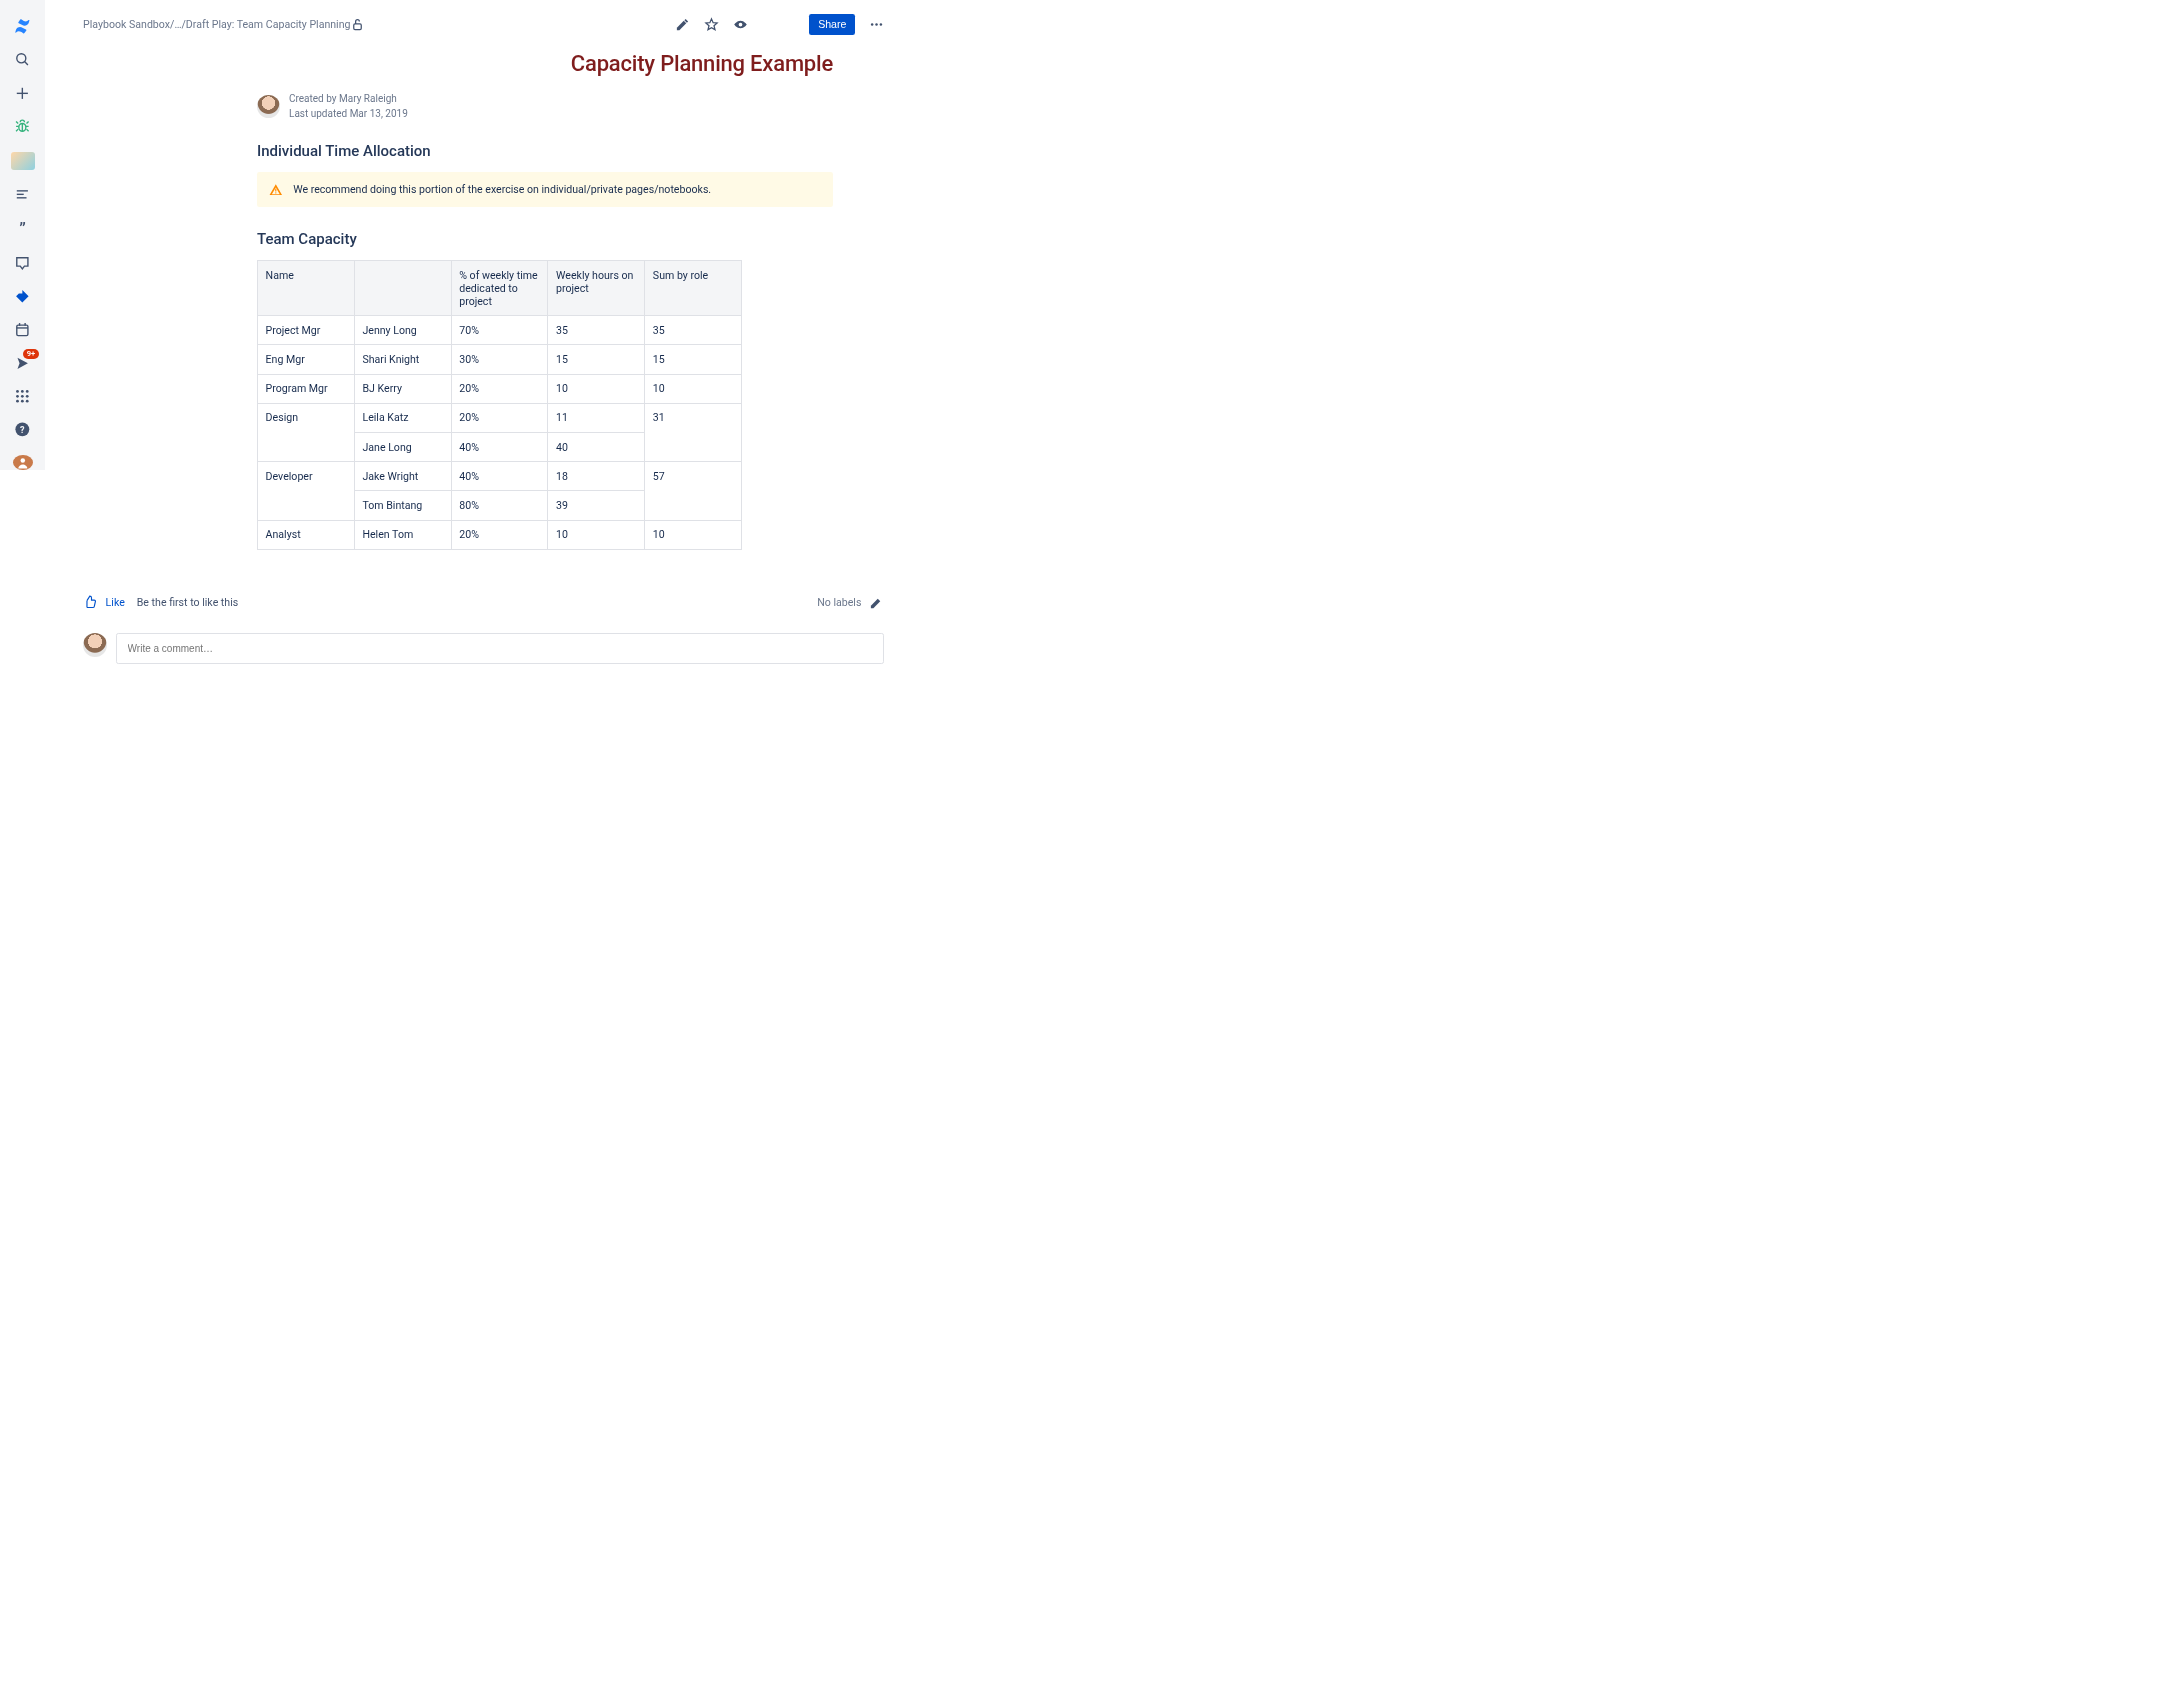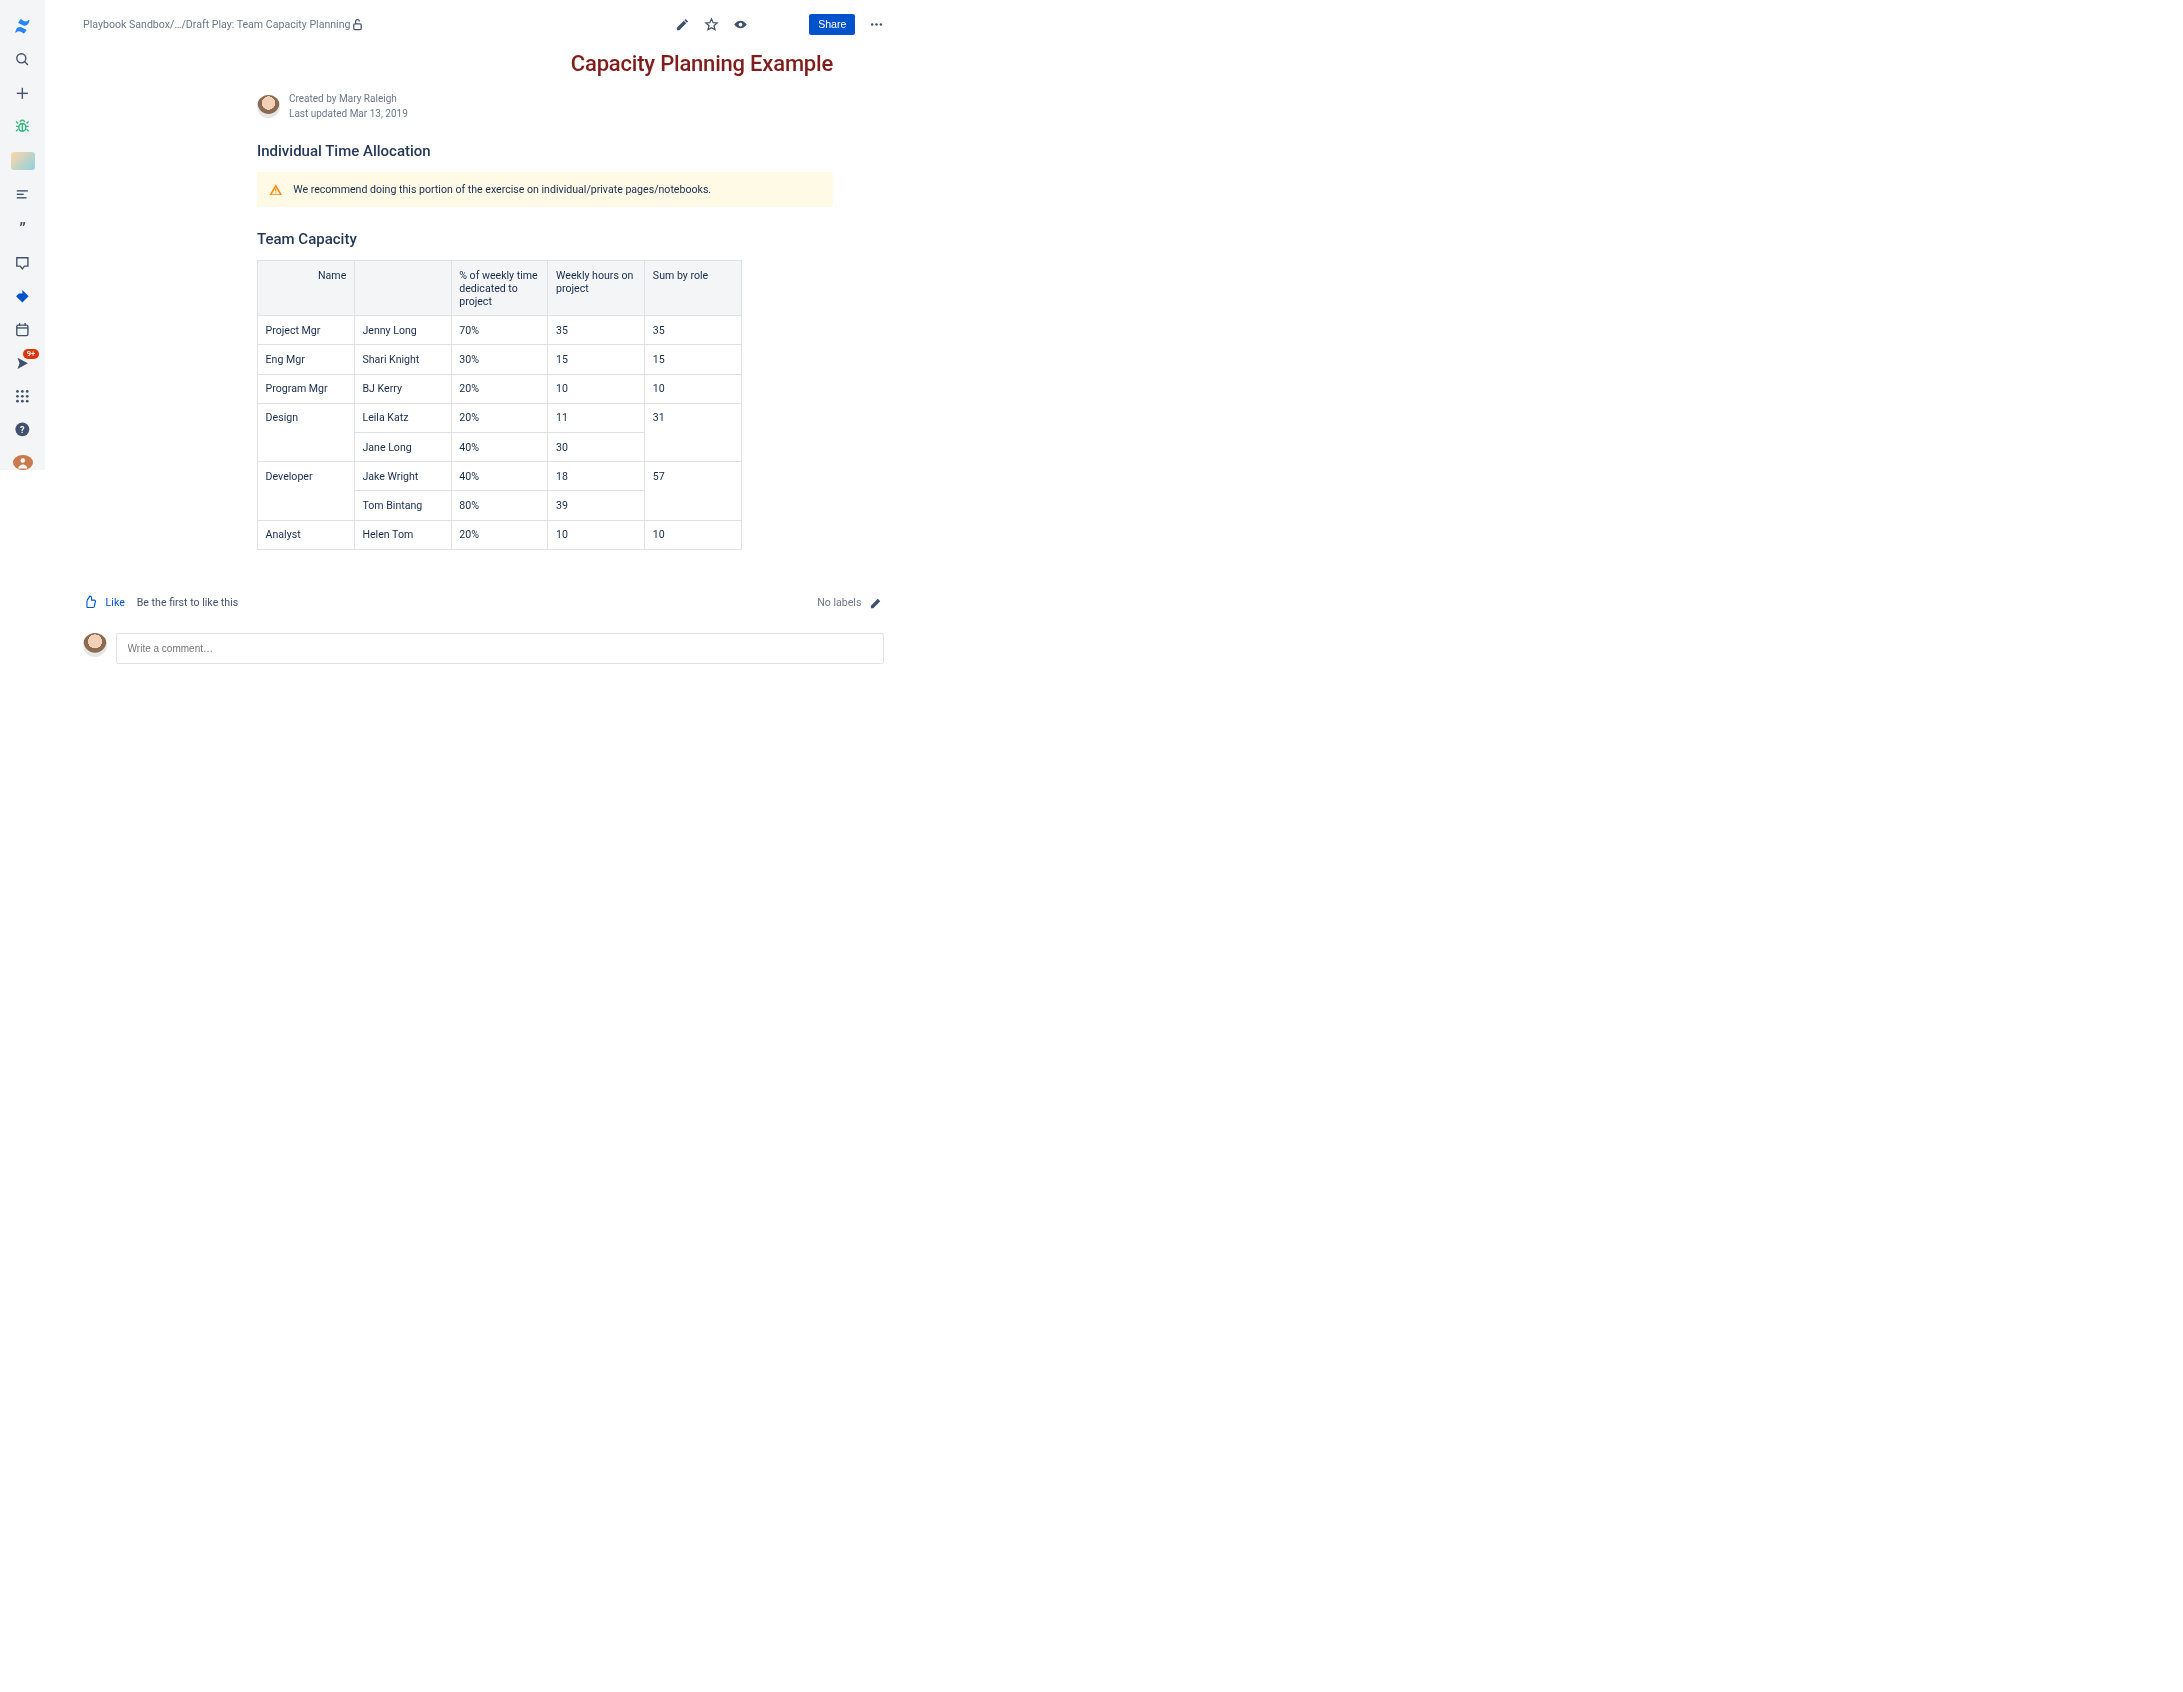--- a/index.html
+++ b/index.html
@@ -138,21 +138,21 @@
     padding: 7.6px 7.6px;
     text-align: left;
     vertical-align: top;
     color: #172B4D;
   }
   table.cap th {
     background: #F4F5F7;
     font-weight: 400;
     color: #172B4D;
   }
-  table.cap th:nth-child(1){ width:97px;text-align:right; }
+  table.cap th:nth-child(1){ width:97px; }
   table.cap th:nth-child(2){ width:97px; }
   table.cap th:nth-child(3){ width:97px; }
   table.cap th:nth-child(4){ width:97px; }
   table.cap th:nth-child(5){ width:97px; }
   .footer-row {
     display:flex; align-items:center; justify-content:space-between;
     margin: 0 0 23px 0;
   }
   .like-area { display:flex; align-items:center; gap:12px; color:#42526E; font-size:10.6px;}
   .like-btn { display:flex; align-items:center; gap:9px; color:#0052CC; cursor:pointer; }
@@ -365,21 +365,21 @@
         <tr>
           <td rowspan="2">Design</td>
           <td>Leila Katz</td>
           <td>20%</td>
           <td>11</td>
           <td rowspan="2">31</td>
         </tr>
         <tr>
           <td>Jane Long</td>
           <td>40%</td>
-          <td>30</td>
+          <td>40</td>
         </tr>
         <tr>
           <td rowspan="2">Developer</td>
           <td>Jake Wright</td>
           <td>40%</td>
           <td>18</td>
           <td rowspan="2">57</td>
         </tr>
         <tr>
           <td>Tom Bintang</td>

